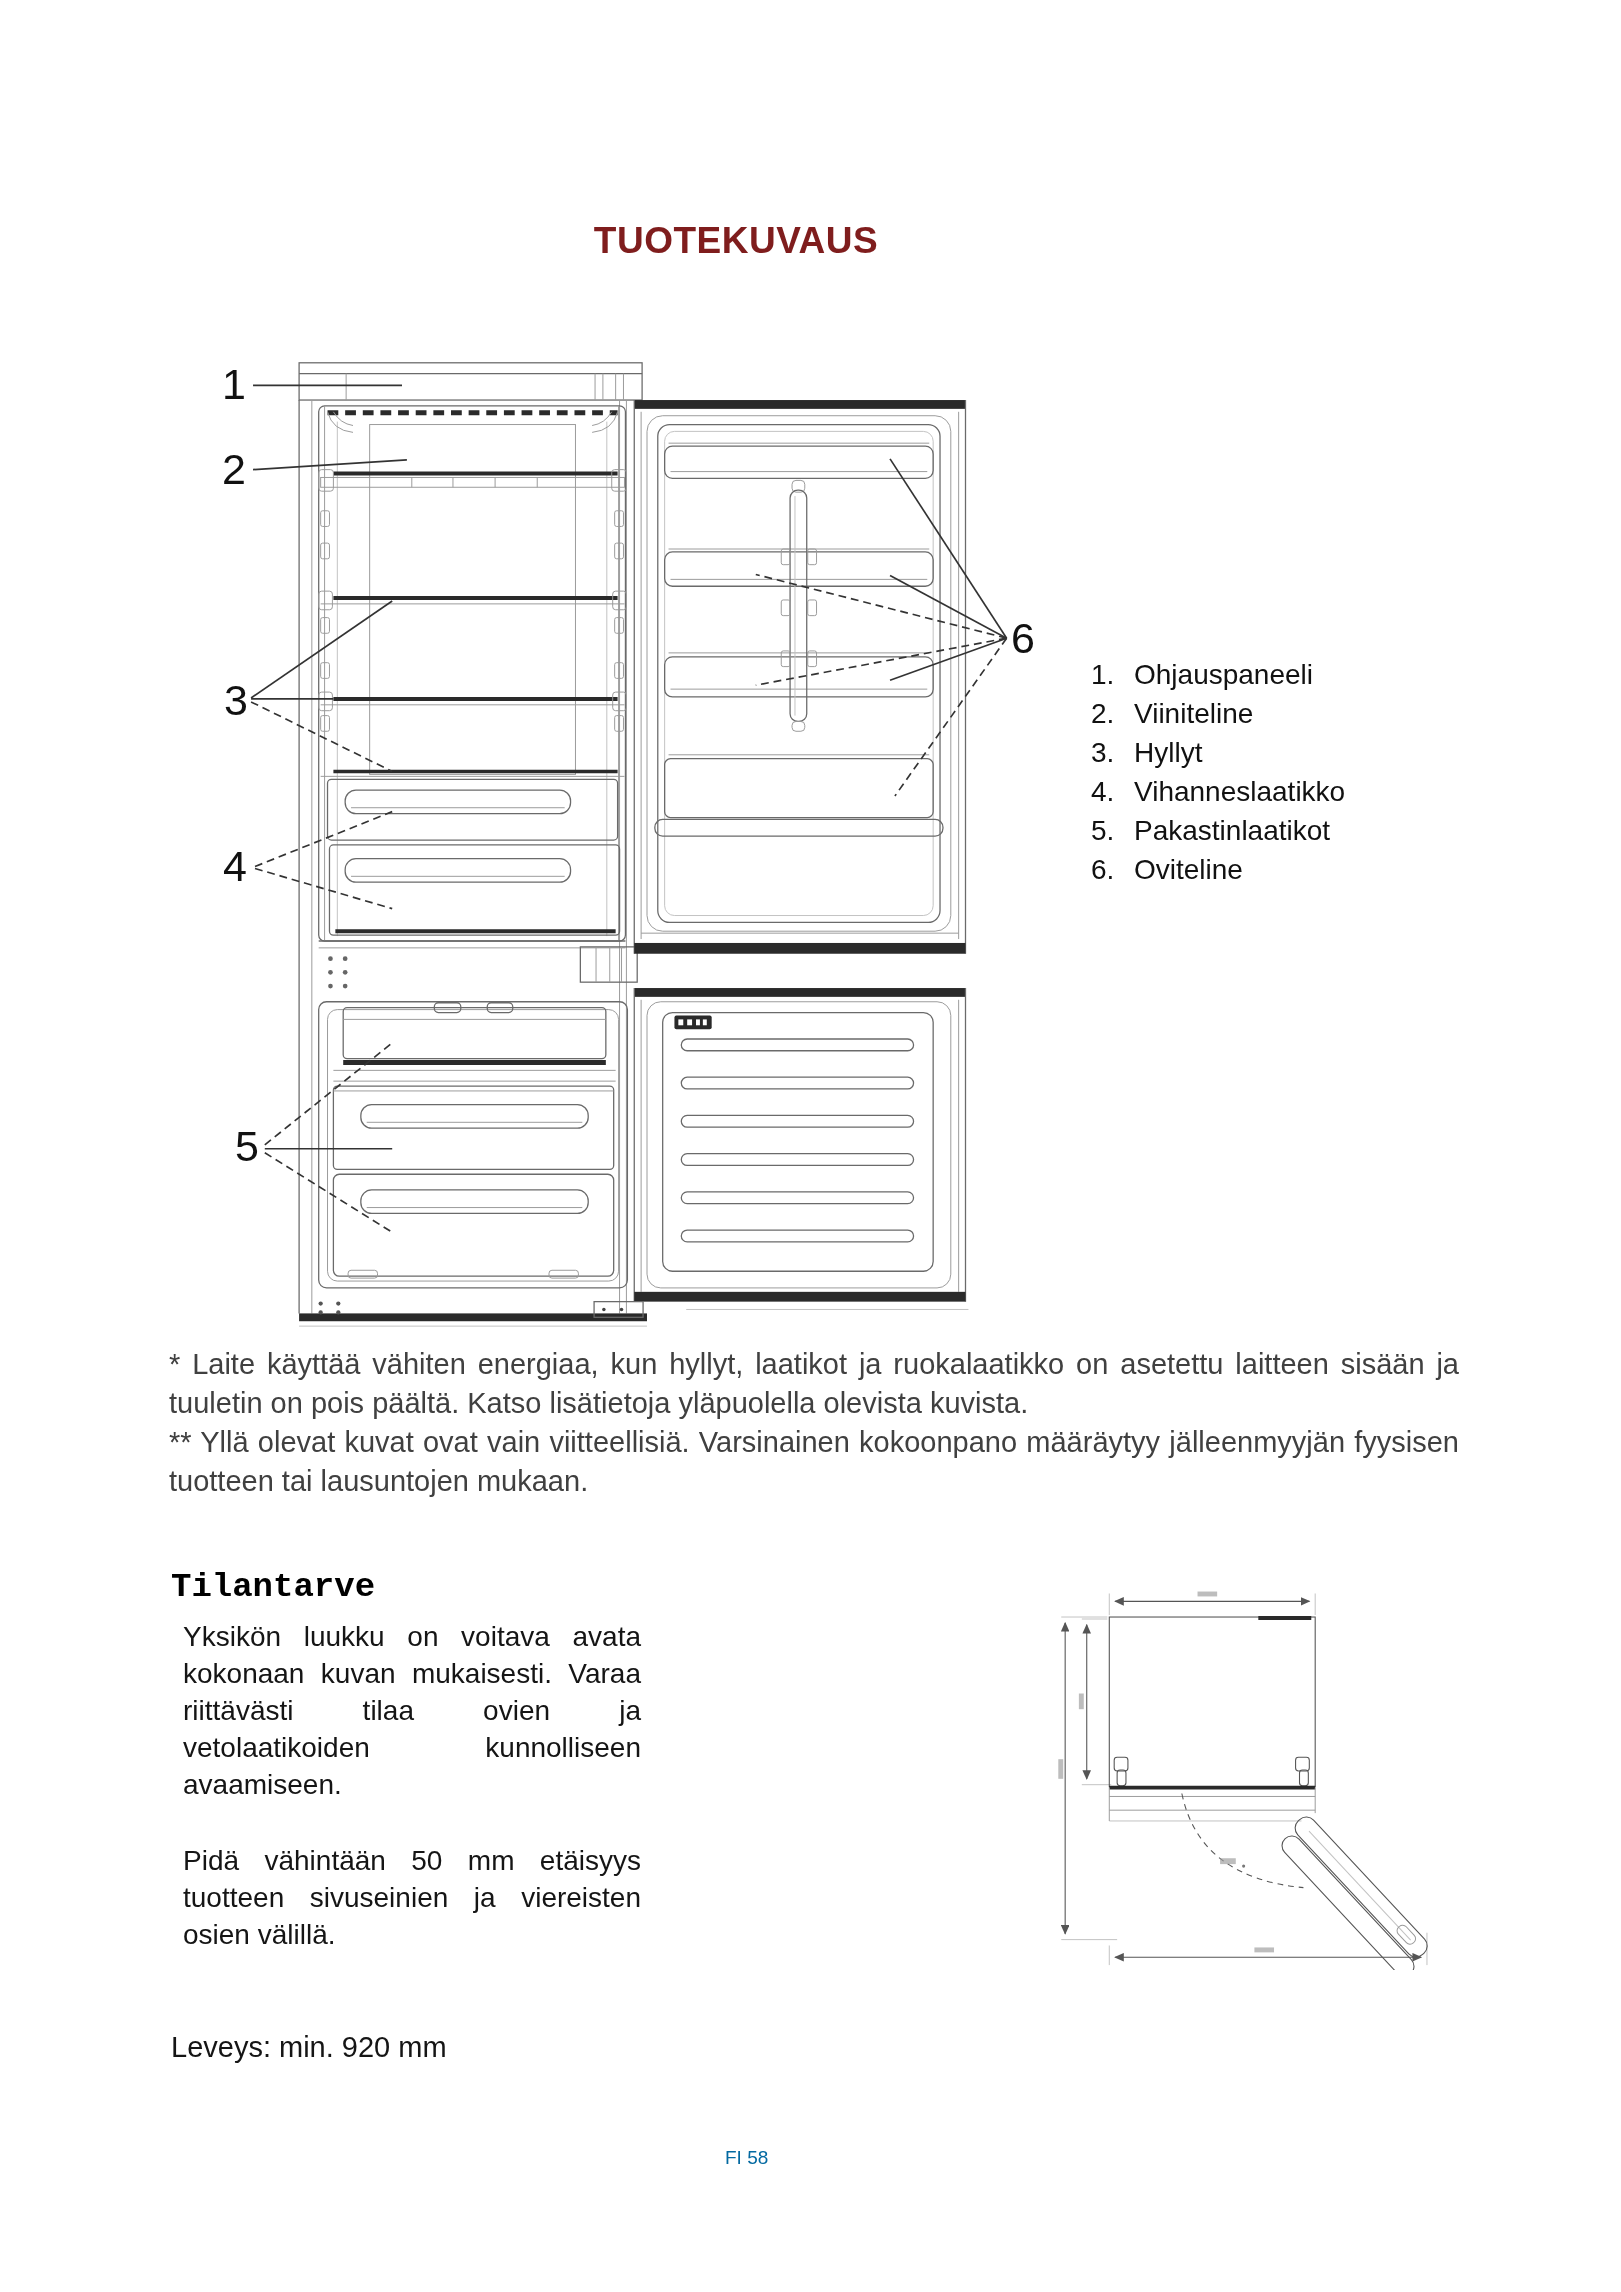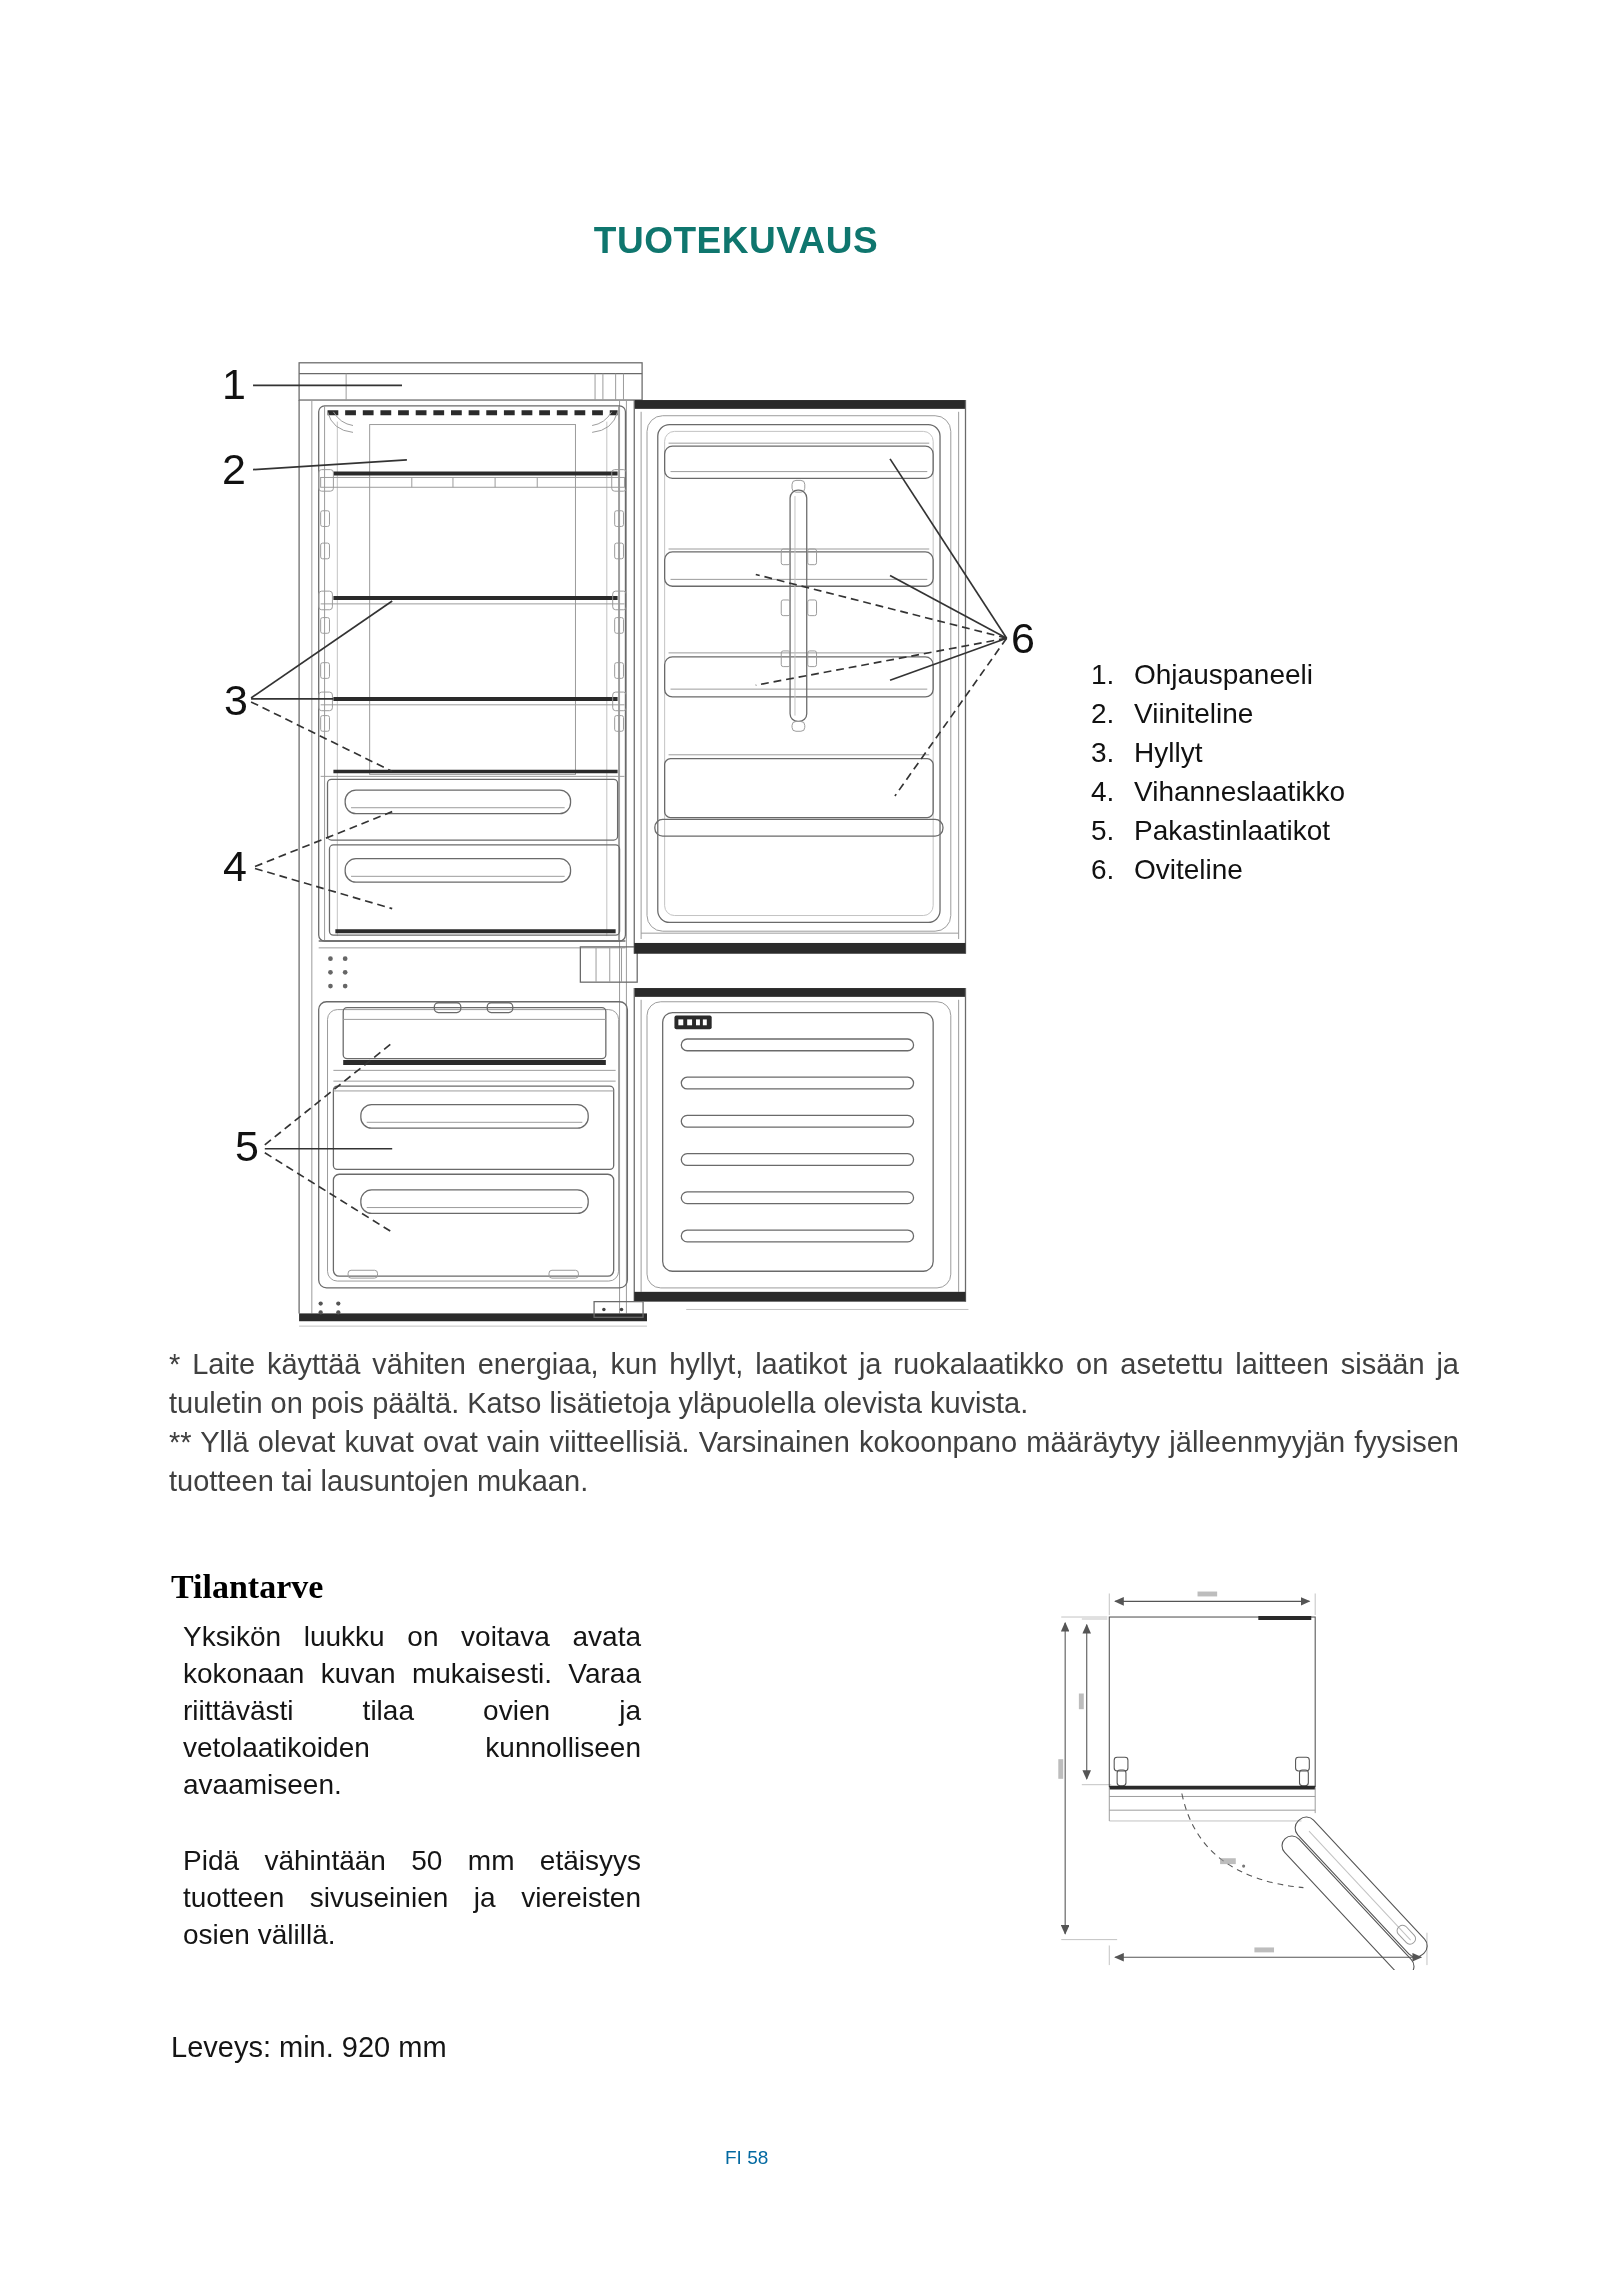--- a/index.html
+++ b/index.html
@@ -1,19 +1,19 @@
 <!DOCTYPE html>
 <html><head>
 <meta charset="utf-8">
 <style>
   html,body{margin:0;padding:0;background:#ffffff;}
   .page{position:relative;width:1621px;height:2293px;background:#fff;overflow:hidden;
         font-family:"Liberation Sans",sans-serif;color:#1a1a1a;}
   .page-title{position:absolute;left:0;top:220px;width:1472px;text-align:center;
-              font-size:37px;font-weight:700;letter-spacing:0.5px;color:#0f766e;}
+              font-size:37px;font-weight:700;letter-spacing:0.5px;color:#7f1d1d;}
   
   .fig-main{position:absolute;left:245px;top:353px;width:804px;height:980px;}
   .fig-space{position:absolute;left:1019px;top:1568px;width:461px;height:402px;}
   svg .ln{stroke:#6a6a6a;stroke-width:1.3;fill:none;}
   svg .lt{stroke:#9a9a9a;stroke-width:1;fill:none;}
   svg .xlt{stroke:#c2c2c2;stroke-width:1;fill:none;}
   svg .dk{stroke:#2a2a2a;fill:none;}
   svg .fill-dk{fill:#2a2a2a;stroke:none;}
   svg .ldr{stroke:#333;stroke-width:1.7;fill:none;}
   svg .ldr-d{stroke:#333;stroke-width:1.7;fill:none;stroke-dasharray:8 5;}
@@ -25,21 +25,21 @@
   
   .legend{position:absolute;left:1091px;top:659px;font-size:28px;color:#111;}
   .legend-row{display:flex;height:39px;align-items:flex-start;}
   .legend-num{width:43px;flex:none;}
   
   .notes{position:absolute;left:169px;top:1345px;width:1290px;font-size:29px;
          line-height:39px;text-align:justify;color:#404040;}
   .notes p{margin:0;}
   
   .space-section{position:absolute;left:171px;top:1568px;width:482px;color:#151515;}
-  .space-heading{font-family:Liberation Serif, serif;font-weight:700;font-size:34px;
+  .space-heading{font-family:Liberation Mono, monospace;font-weight:700;font-size:34px;
                  margin:0 0 7.8px 0;color:#000;}
   .space-par{font-size:28px;line-height:37px;text-align:justify;margin:12px;}
   .space-par2{margin-top:39px;}
   .space-dims{margin-top:74px;font-size:29px;line-height:40px;text-align:left;}
   .page-num{position:absolute;left:725px;top:2147px;width:196px;text-align:left;
             font-size:19px;color:#0369a1;}
 </style>
 </head>
 <body>
 

